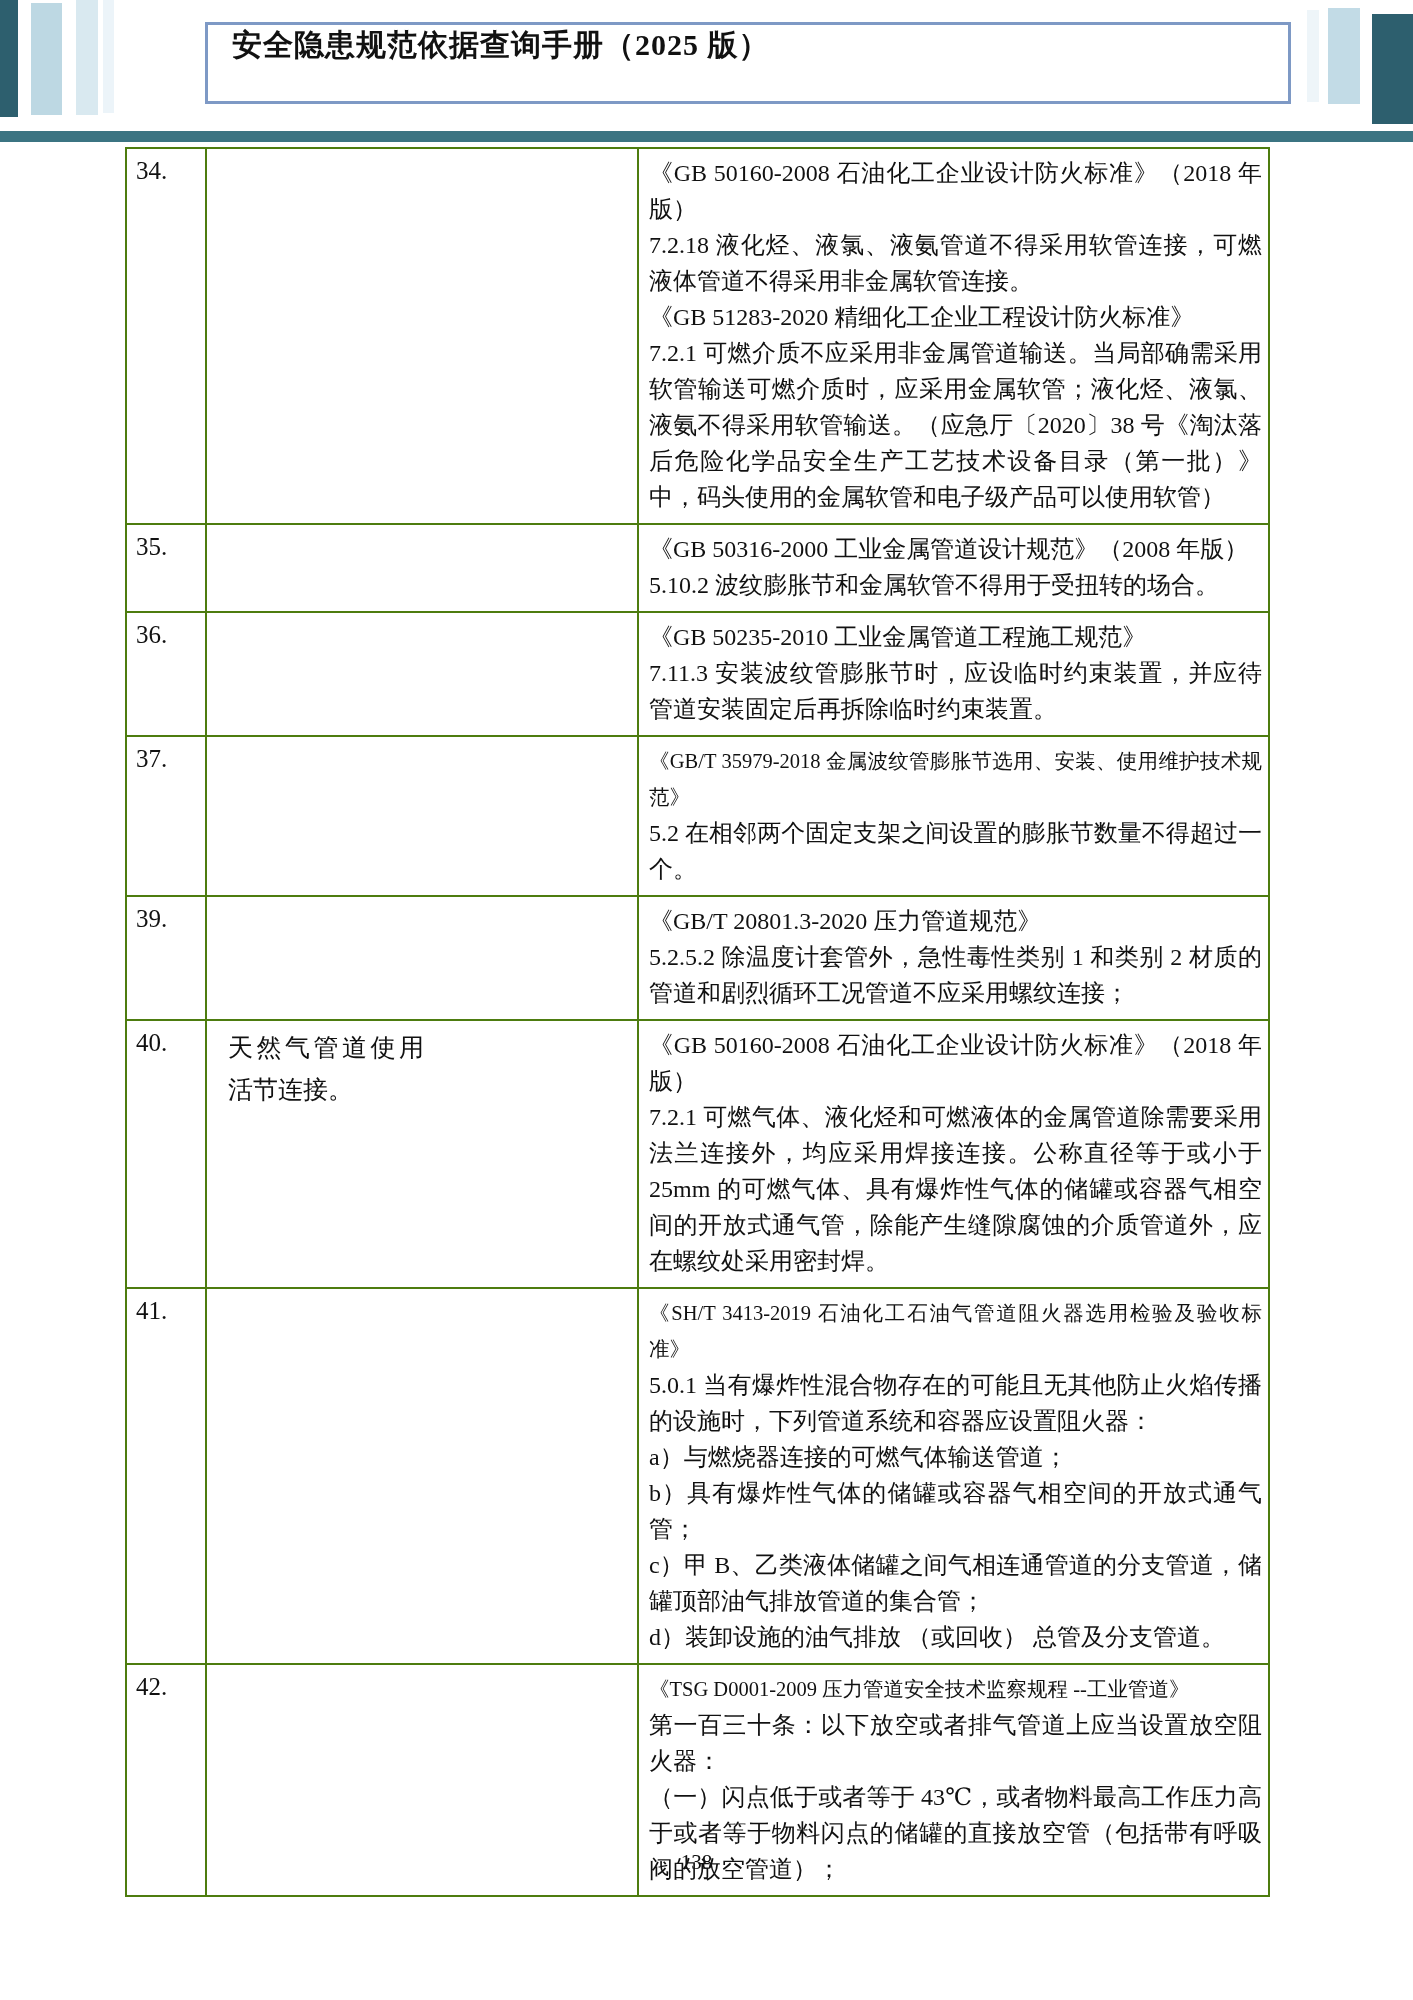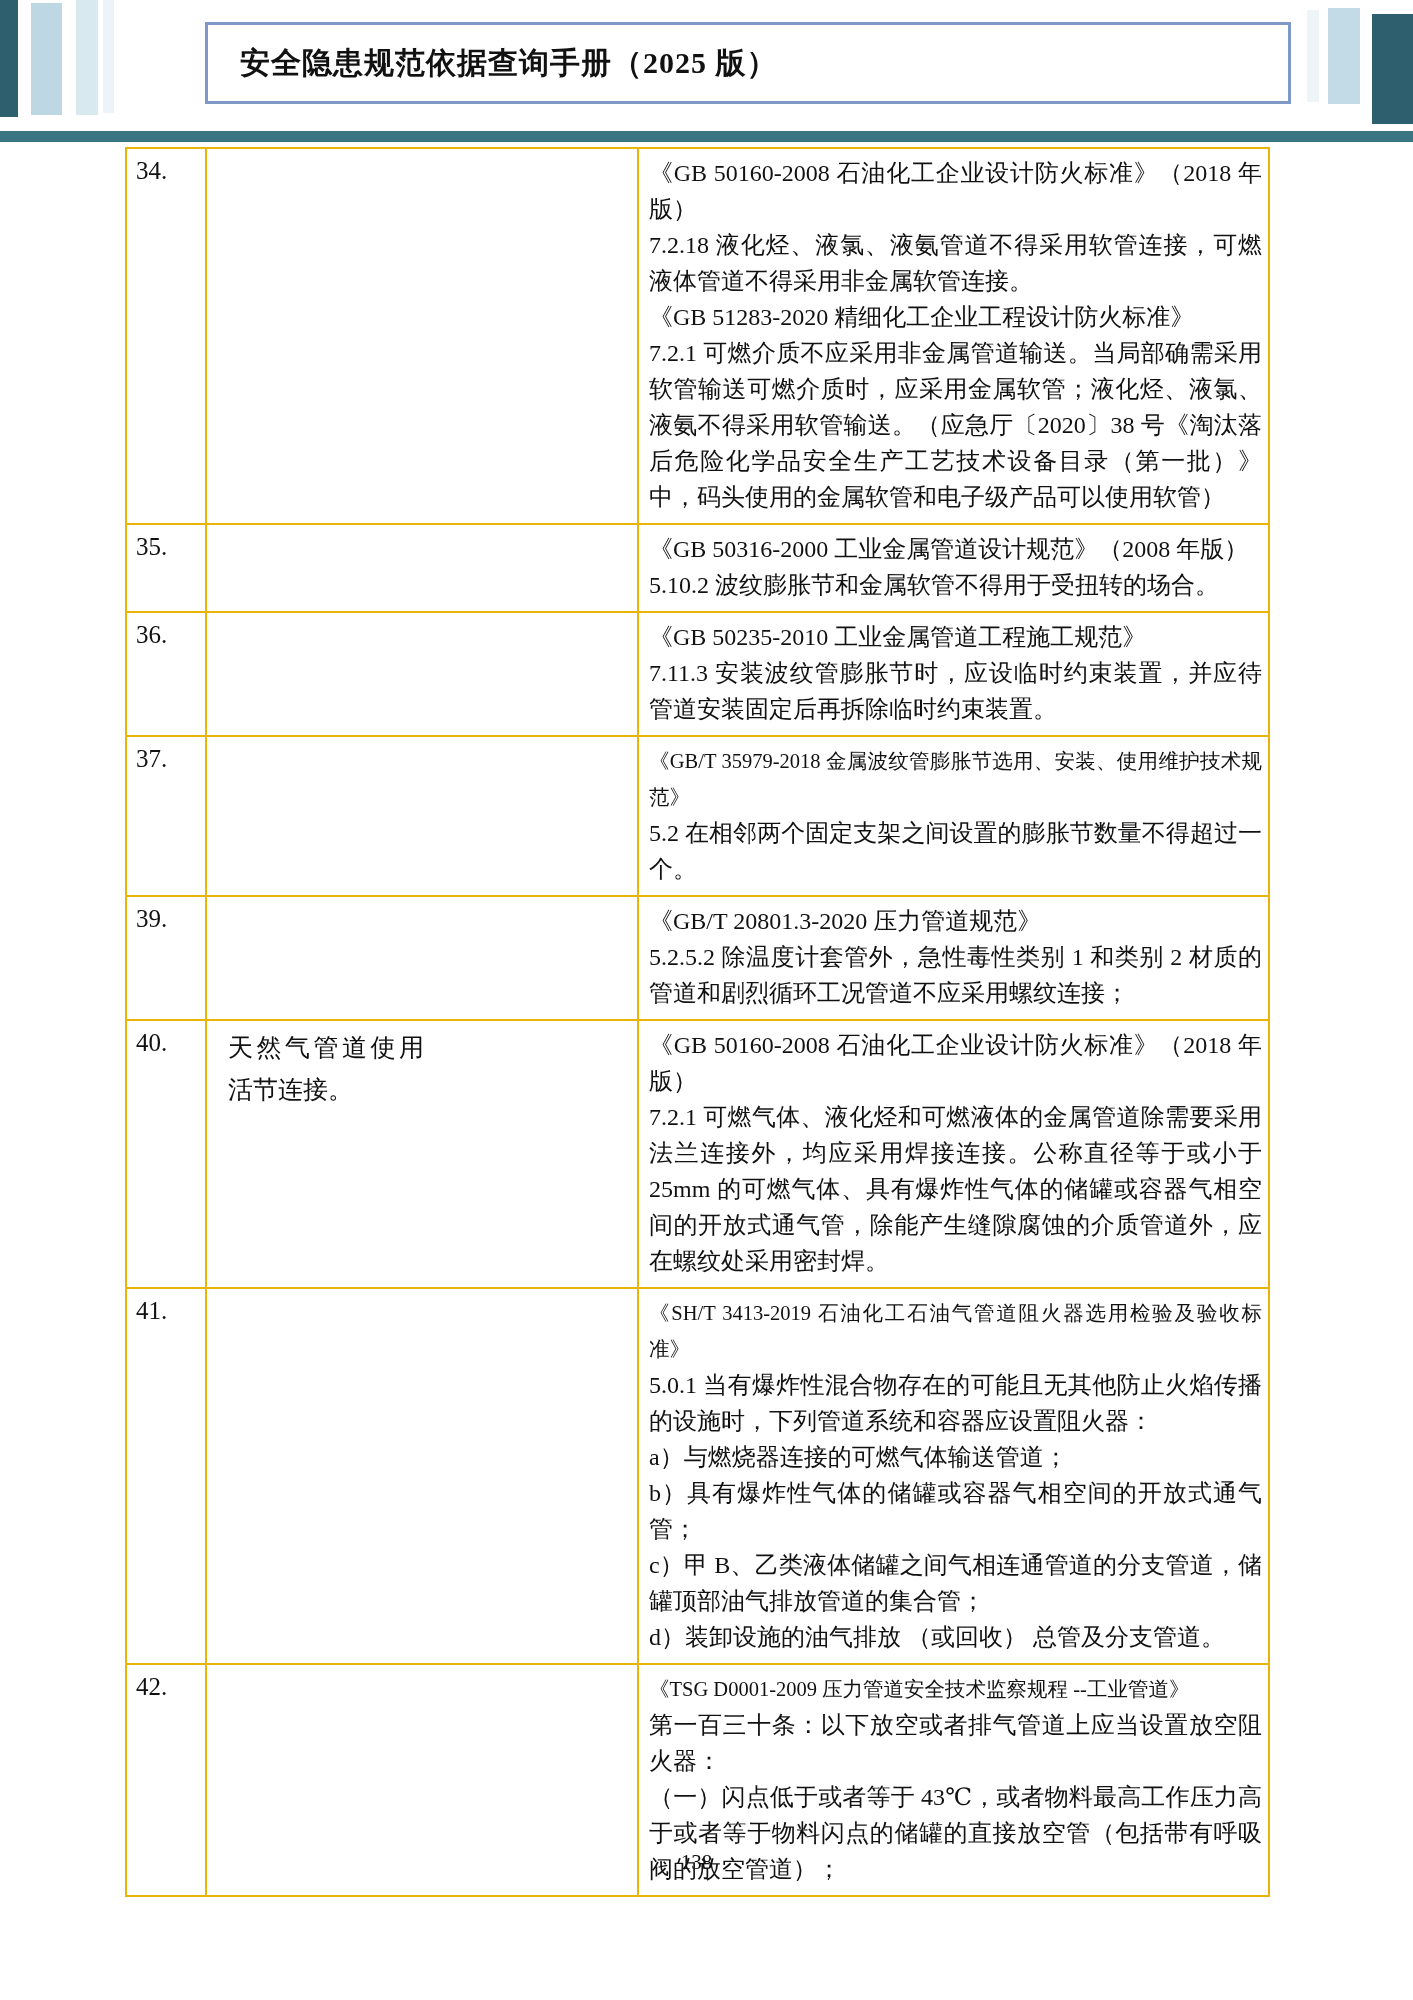--- a/index.html
+++ b/index.html
@@ -10,29 +10,29 @@
   .bar{position:absolute;}
   .bar-l1{left:0;top:0;width:18px;height:117px;background:#2d5f6e;}
   .bar-l2{left:31px;top:3px;width:31px;height:112px;background:#bdd8e3;}
   .bar-l3{left:76px;top:0;width:22px;height:115px;background:#d9e9f0;}
   .bar-l4{left:103px;top:0;width:11px;height:113px;background:#ecf4f9;}
   .bar-r1{left:1307px;top:10px;width:12px;height:92px;background:#eef5f9;}
   .bar-r2{left:1328px;top:8px;width:32px;height:96px;background:#c2dbe6;}
   .bar-r3{left:1372px;top:14px;width:41px;height:110px;background:#2d5f6e;}
   .title-box{
     position:absolute;left:205px;top:22px;width:1086px;height:82px;
-    border:3px solid #7e99c5;box-sizing:border-box;display:flex;align-items:center;background:#fff;padding-left:8px;
+    border:3px solid #7e99c5;box-sizing:border-box;display:flex;background:#fff;
   }
   .title-text{font-weight:bold;font-size:30px;margin-left:24px;letter-spacing:1px;white-space:nowrap;}
   .teal-rule{position:absolute;left:0;top:131px;width:1413px;height:11px;background:#3b7482;}
   .reg-table{
     position:absolute;left:125px;top:147px;width:1143px;
     border-collapse:collapse;table-layout:fixed;
   }
-  .reg-table td{border:2px solid #eab308;vertical-align:top;box-sizing:border-box;background:#fff;}
+  .reg-table td{border:2px solid #4d7c0f;vertical-align:top;box-sizing:border-box;background:#fff;}
   .c-num{width:80px;font-size:25px;padding:8px 0 0 9px;}
   .c-issue{width:432px;font-size:25px;vertical-align:middle;padding:6px 10px 6px 21px;}
   .issue-text{width:196px;line-height:42px;text-align:justify;}
   .c-content{width:631px;padding:6px 6px 8px 10px;}
   .para{font-size:24px;line-height:36px;text-align:justify;word-break:break-word;}
   .para-small{font-size:20.5px;}
   .page-number{position:absolute;left:125px;top:1850px;width:1143px;text-align:center;font-size:21px;}
 </style>
 </head>
 <body>

